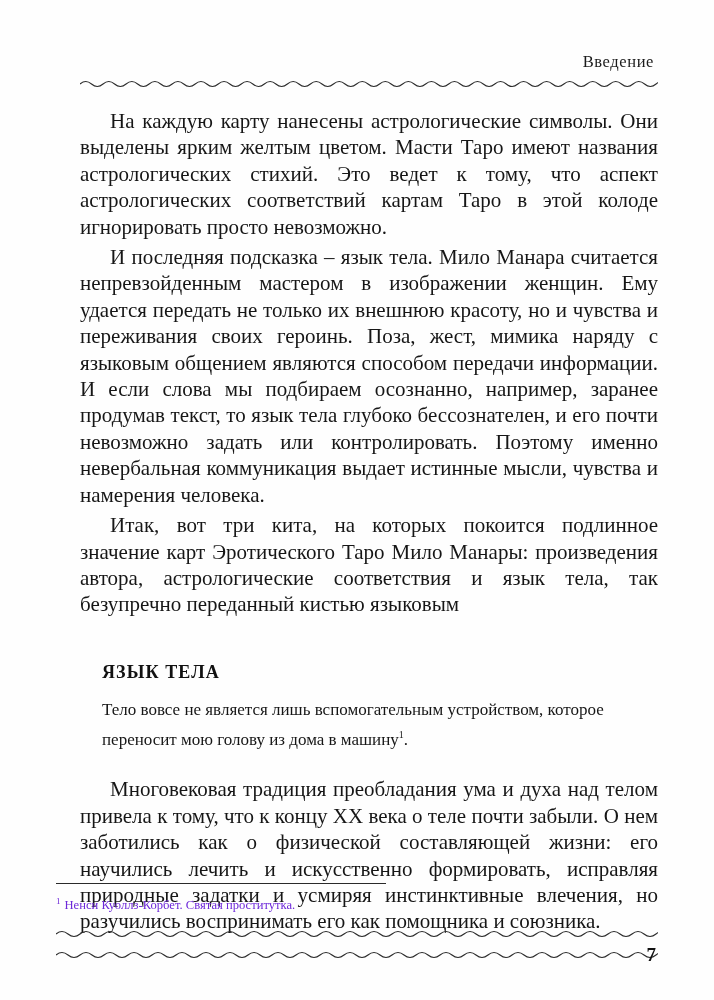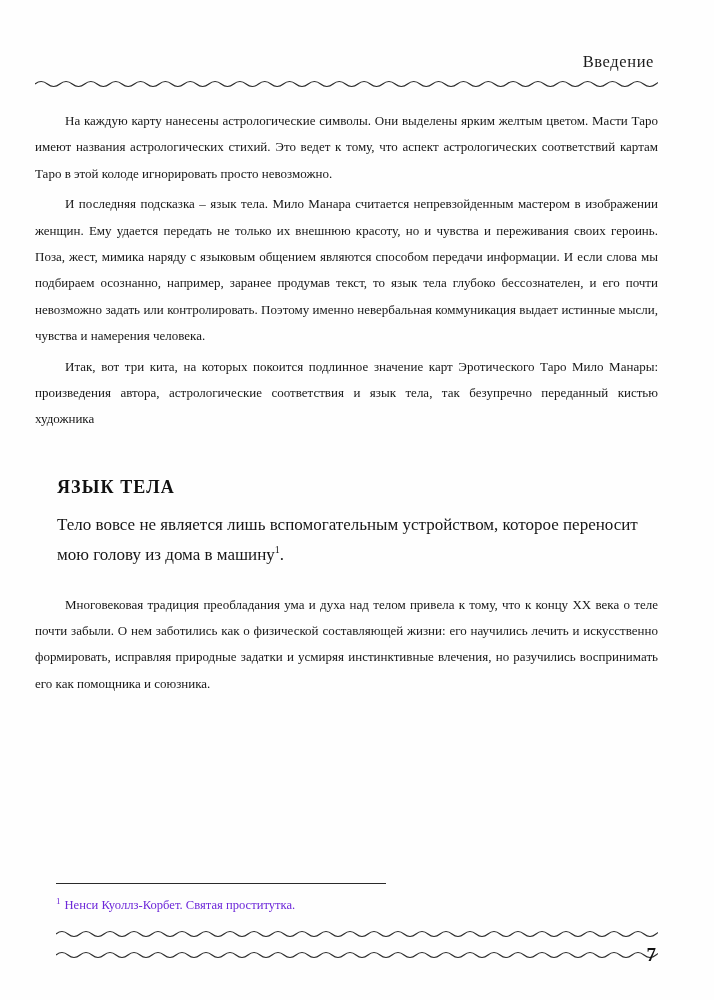--- a/index.html
+++ b/index.html
@@ -12,21 +12,21 @@
     height: 1000px;
     font-family: "Liberation Serif", serif;
     color: #1a1a1a;
     overflow: hidden;
   }
   .page {
     position: relative;
     width: 714px;
     height: 1000px;
     box-sizing: border-box;
-    padding: 44px 56px 40px 35px;
+    padding: 44px 56px 40px 80px;
     background: #fefefe;
   }
   .running-head {
     text-align: right;
     font-family: "Liberation Serif", serif;
     font-size: 16.5px;
     letter-spacing: 0.6px;
     color: #1b1b1b;
     margin: 8px 4px 0 0;
   }
@@ -36,21 +36,21 @@
     height: 12px;
     display: block;
   }
   .body-text {
     margin-top: 18px;
   }
   .body-text p {
     margin: 0;
     text-align: justify;
     text-indent: 30px;
-    font-size: 13px;
+    font-size: 21px;
     line-height: 26.4px;
     color: #161616;
     hyphens: manual;
   }
   .body-text p + p {
     margin-top: 4px;
   }
   .section-heading {
     margin: 44px 0 14px 22px;
     font-size: 18px;
@@ -128,21 +128,21 @@
 
   <div class="running-head">Введение</div>
 
   <svg class="wave-rule" viewBox="0 0 602 12" preserveAspectRatio="none">
     <path d="M0,6 q6,-5 12,0 t12,0 t12,0 t12,0 t12,0 t12,0 t12,0 t12,0 t12,0 t12,0 t12,0 t12,0 t12,0 t12,0 t12,0 t12,0 t12,0 t12,0 t12,0 t12,0 t12,0 t12,0 t12,0 t12,0 t12,0 t12,0 t12,0 t12,0 t12,0 t12,0 t12,0 t12,0 t12,0 t12,0 t12,0 t12,0 t12,0 t12,0 t12,0 t12,0 t12,0 t12,0 t12,0 t12,0 t12,0 t12,0 t12,0 t12,0 t12,0 t12,0 t12,0" fill="none" stroke="#2b2b2b" stroke-width="1.1"></path>
   </svg>
 
   <div class="body-text">
     <p>На каждую карту нанесены астрологические символы. Они выделены ярким желтым цветом. Масти Таро имеют названия астрологических стихий. Это ведет к тому, что аспект астрологических соответствий картам Таро в этой колоде игнорировать просто невозможно.</p>
     <p>И последняя подсказка – язык тела. Мило Манара считается непревзойденным мастером в изображении женщин. Ему удается передать не только их внешнюю красоту, но и чувства и переживания своих героинь. Поза, жест, мимика наряду с языковым общением являются способом передачи информации. И если слова мы подбираем осознанно, например, заранее продумав текст, то язык тела глубоко бессознателен, и его почти невозможно задать или контролировать. Поэтому именно невербальная коммуникация выдает истинные мысли, чувства и намерения человека.</p>
-    <p>Итак, вот три кита, на которых покоится подлинное значение карт Эротического Таро Мило Манары: произведения автора, астрологические соответствия и язык тела, так безупречно переданный кистью художника</p>
+    <p>Итак, вот три кита, на которых покоится подлинное значение карт Эротического Таро Мило Манары: произведения автора, астрологические соответствия и язык тела, так безупречно переданный кистью языковым</p>
   </div>
 
   <div class="section-heading">ЯЗЫК ТЕЛА</div>
 
   <div class="epigraph">
     <span>Тело вовсе не является лишь вспомогательным устройством, которое переносит мою голову из дома в машину</span><sup>1</sup><span>.</span>
   </div>
 
   <div class="body-text after-epigraph">
     <p>Многовековая традиция преобладания ума и духа над телом привела к тому, что к концу XX века о теле почти забыли. О нем заботились как о физической составляющей жизни: его научились лечить и искусственно формировать, исправляя природные задатки и усмиряя инстинктивные влечения, но разучились воспринимать его как помощника и союзника.</p>

